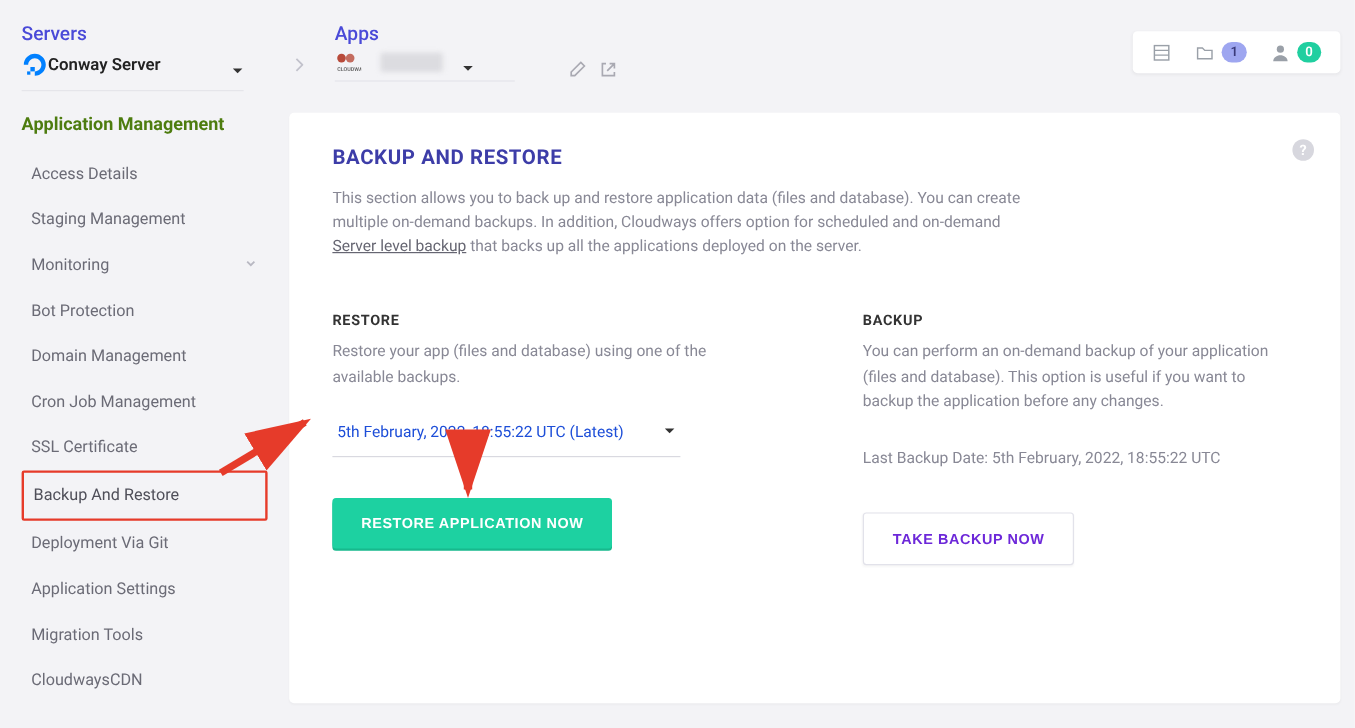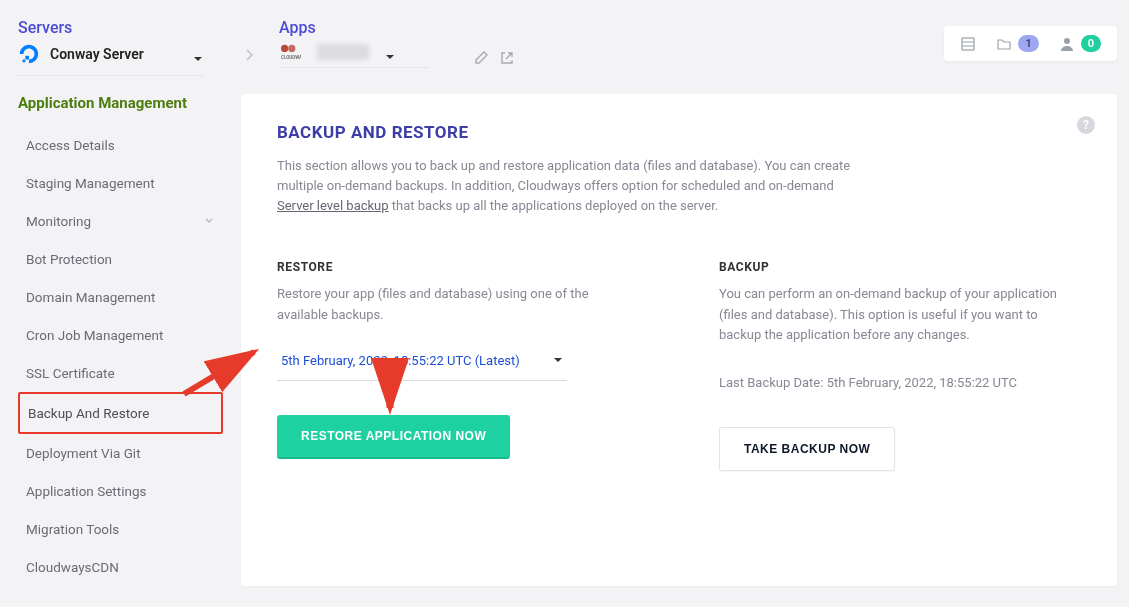--- a/index.html
+++ b/index.html
@@ -25,21 +25,21 @@
   }
   .topgroup .label {
     font-size: 16px;
     color: #4a4ad8;
     margin-bottom: 6px;
     font-weight: 500;
   }
   .server-row {
     display: flex;
     align-items: center;
-    gap: 10px;
+    gap: 0;
     padding-bottom: 10px;
     border-bottom: 1px solid #e5e5ea;
     width: 185px;
   }
   .do-icon {
     width: 22px; height: 22px;
   }
   .server-name {
     font-size: 14px;
     font-weight: 600;
@@ -197,21 +197,21 @@
     display:inline-block;
     border:none;
     padding: 14px 24px;
     font-size: 12px;
     font-weight: 700;
     letter-spacing: 0.5px;
     border-radius: 3px;
     cursor:pointer;
   }
   .btn-primary { background:#1dd1a1; color:#fff; box-shadow: 0 2px 0 #17b98d; }
-  .btn-secondary { background:#fff; color:#0f172a; border:1px solid #e2e2ea; box-shadow:0 1px 2px rgba(0,0,0,0.04); }
+  .btn-secondary { background:#fff; color:#6d28d9; border:1px solid #e2e2ea; box-shadow:0 1px 2px rgba(0,0,0,0.04); }
   .backup-meta { font-size:13px; color:#888895; line-height:1.5; }
   .last-backup { margin-top:28px; font-size:13px; color:#7c7c88; }
 
   
   .arrow { position:absolute; pointer-events:none; }
 </style>
 </head>
 <body>
 
 <div class="topbar">

